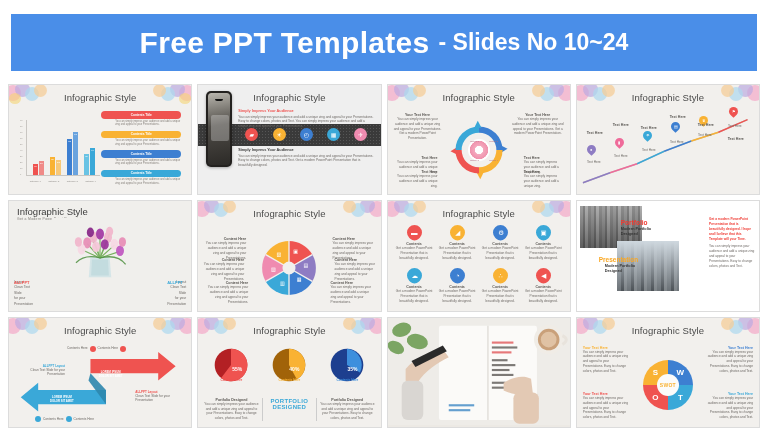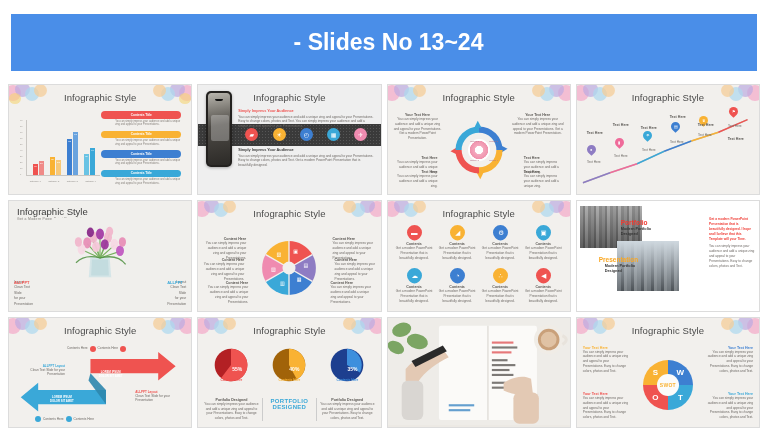--- a/index.html
+++ b/index.html
@@ -165,21 +165,22 @@
             display: flex; align-items: center; justify-content: center;
             color: #fff; font-size: 8px; font-weight: bold; }
   .swot-center { position: absolute; left: 50%; top: 50%; transform: translate(-50%,-50%);
                  width: 22px; height: 22px; border-radius: 50%;
                  background: #fbfbfa; display: flex; align-items: center; justify-content: center; }
 </style>
 </head>
 <body>
 
 <div class="banner">
-  <span class="banner-sub">- Slides No 13~24</span>
+  <span class="banner-title">Free PPT Templates</span>
+  <span class="banner-sub">- Slides No 10~24</span>
 </div>
 
 <div class="grid">
 
   <div class="slide">
     <div class="floral l">
       <div class="blob" style="left:2px;top:6px;width:16px;height:16px;background:#f5a8c8;opacity:.75"></div>
       <div class="blob" style="left:12px;top:3px;width:15px;height:15px;background:#b9a7e0;opacity:.7"></div>
       <div class="blob" style="left:22px;top:8px;width:14px;height:14px;background:#a8d8ef;opacity:.7"></div>
       <div class="blob" style="left:31px;top:5px;width:13px;height:13px;background:#f7c98d;opacity:.7"></div>

